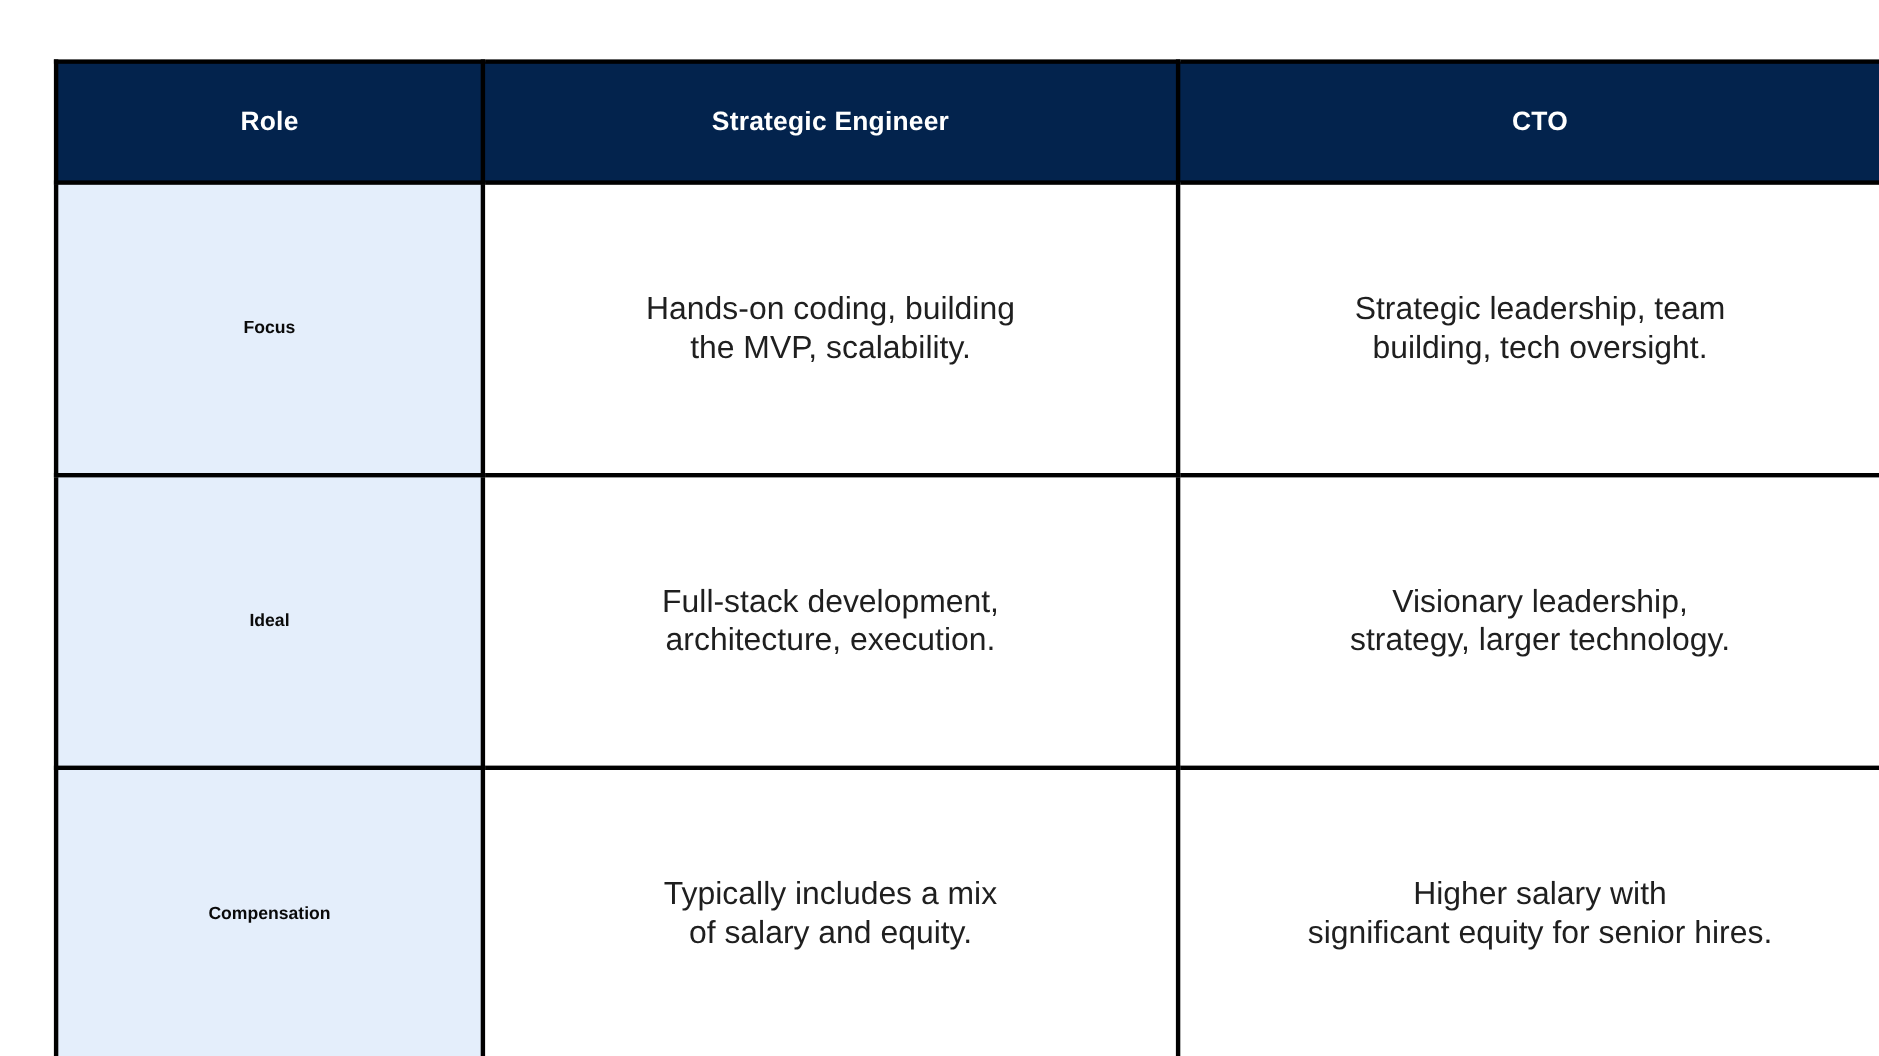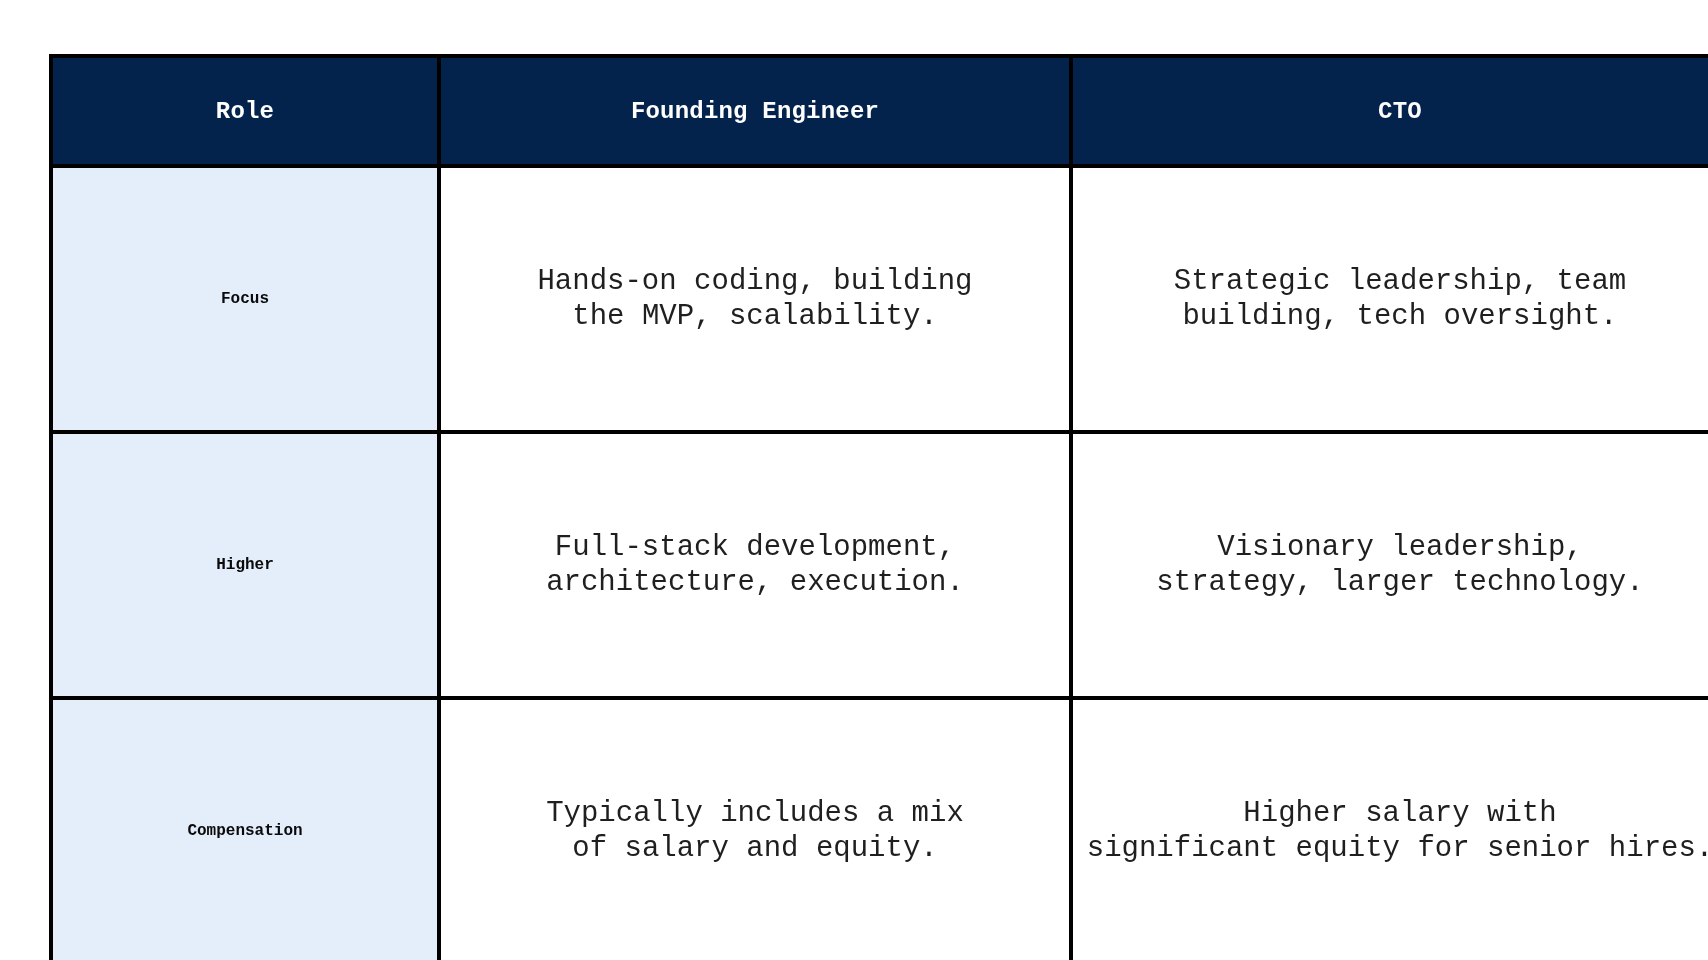--- a/index.html
+++ b/index.html
@@ -4,21 +4,21 @@
 <style>
   :root {
     --header_bg: #03234d;
     --label_bg: #e4eefb;
     --border: #000000;
     --header_text: #ffffff;
     --label_text: #0a0a0a;
     --body_text: #1f1f1f;
     --page_bg: #ffffff;
   }
-  * { box-sizing: border-box; margin: 15px; padding: 4px; font-family: Liberation Mono, monospace; }
+  * { box-sizing: border-box; margin: 15px; padding: 4px; }
   html, body {
     width: 1708px;
     height: 960px;
     background: var(--page_bg);
     font-family: "Liberation Sans", "DejaVu Sans", sans-serif;
   }
   .table-wrap {
     position: absolute;
     left: 15px;
     top: 20px;
@@ -70,34 +70,34 @@
 <div class="table-wrap">
   <table class="comparison">
     <colgroup>
       <col class="c-role">
       <col class="c-fe">
       <col class="c-cto">
     </colgroup>
     <thead>
       <tr class="header-row">
         <th class="header-cell">Role</th>
-        <th class="header-cell">Founding Engineer</th>
+        <th class="header-cell">Strategic Engineer</th>
         <th class="header-cell">CTO</th>
       </tr>
     </thead>
     <tbody>
       <tr class="data-row">
         <td class="label-cell">Focus</td>
         <td class="value-cell">Hands-on coding, building
 the MVP, scalability.</td>
         <td class="value-cell">Strategic leadership, team
 building, tech oversight.</td>
       </tr>
       <tr class="data-row">
-        <td class="label-cell">Higher</td>
+        <td class="label-cell">Ideal</td>
         <td class="value-cell">Full-stack development,
 architecture, execution.</td>
         <td class="value-cell">Visionary leadership,
 strategy, larger technology.</td>
       </tr>
       <tr class="data-row">
         <td class="label-cell">Compensation</td>
         <td class="value-cell">Typically includes a mix
 of salary and equity.</td>
         <td class="value-cell">Higher salary with

